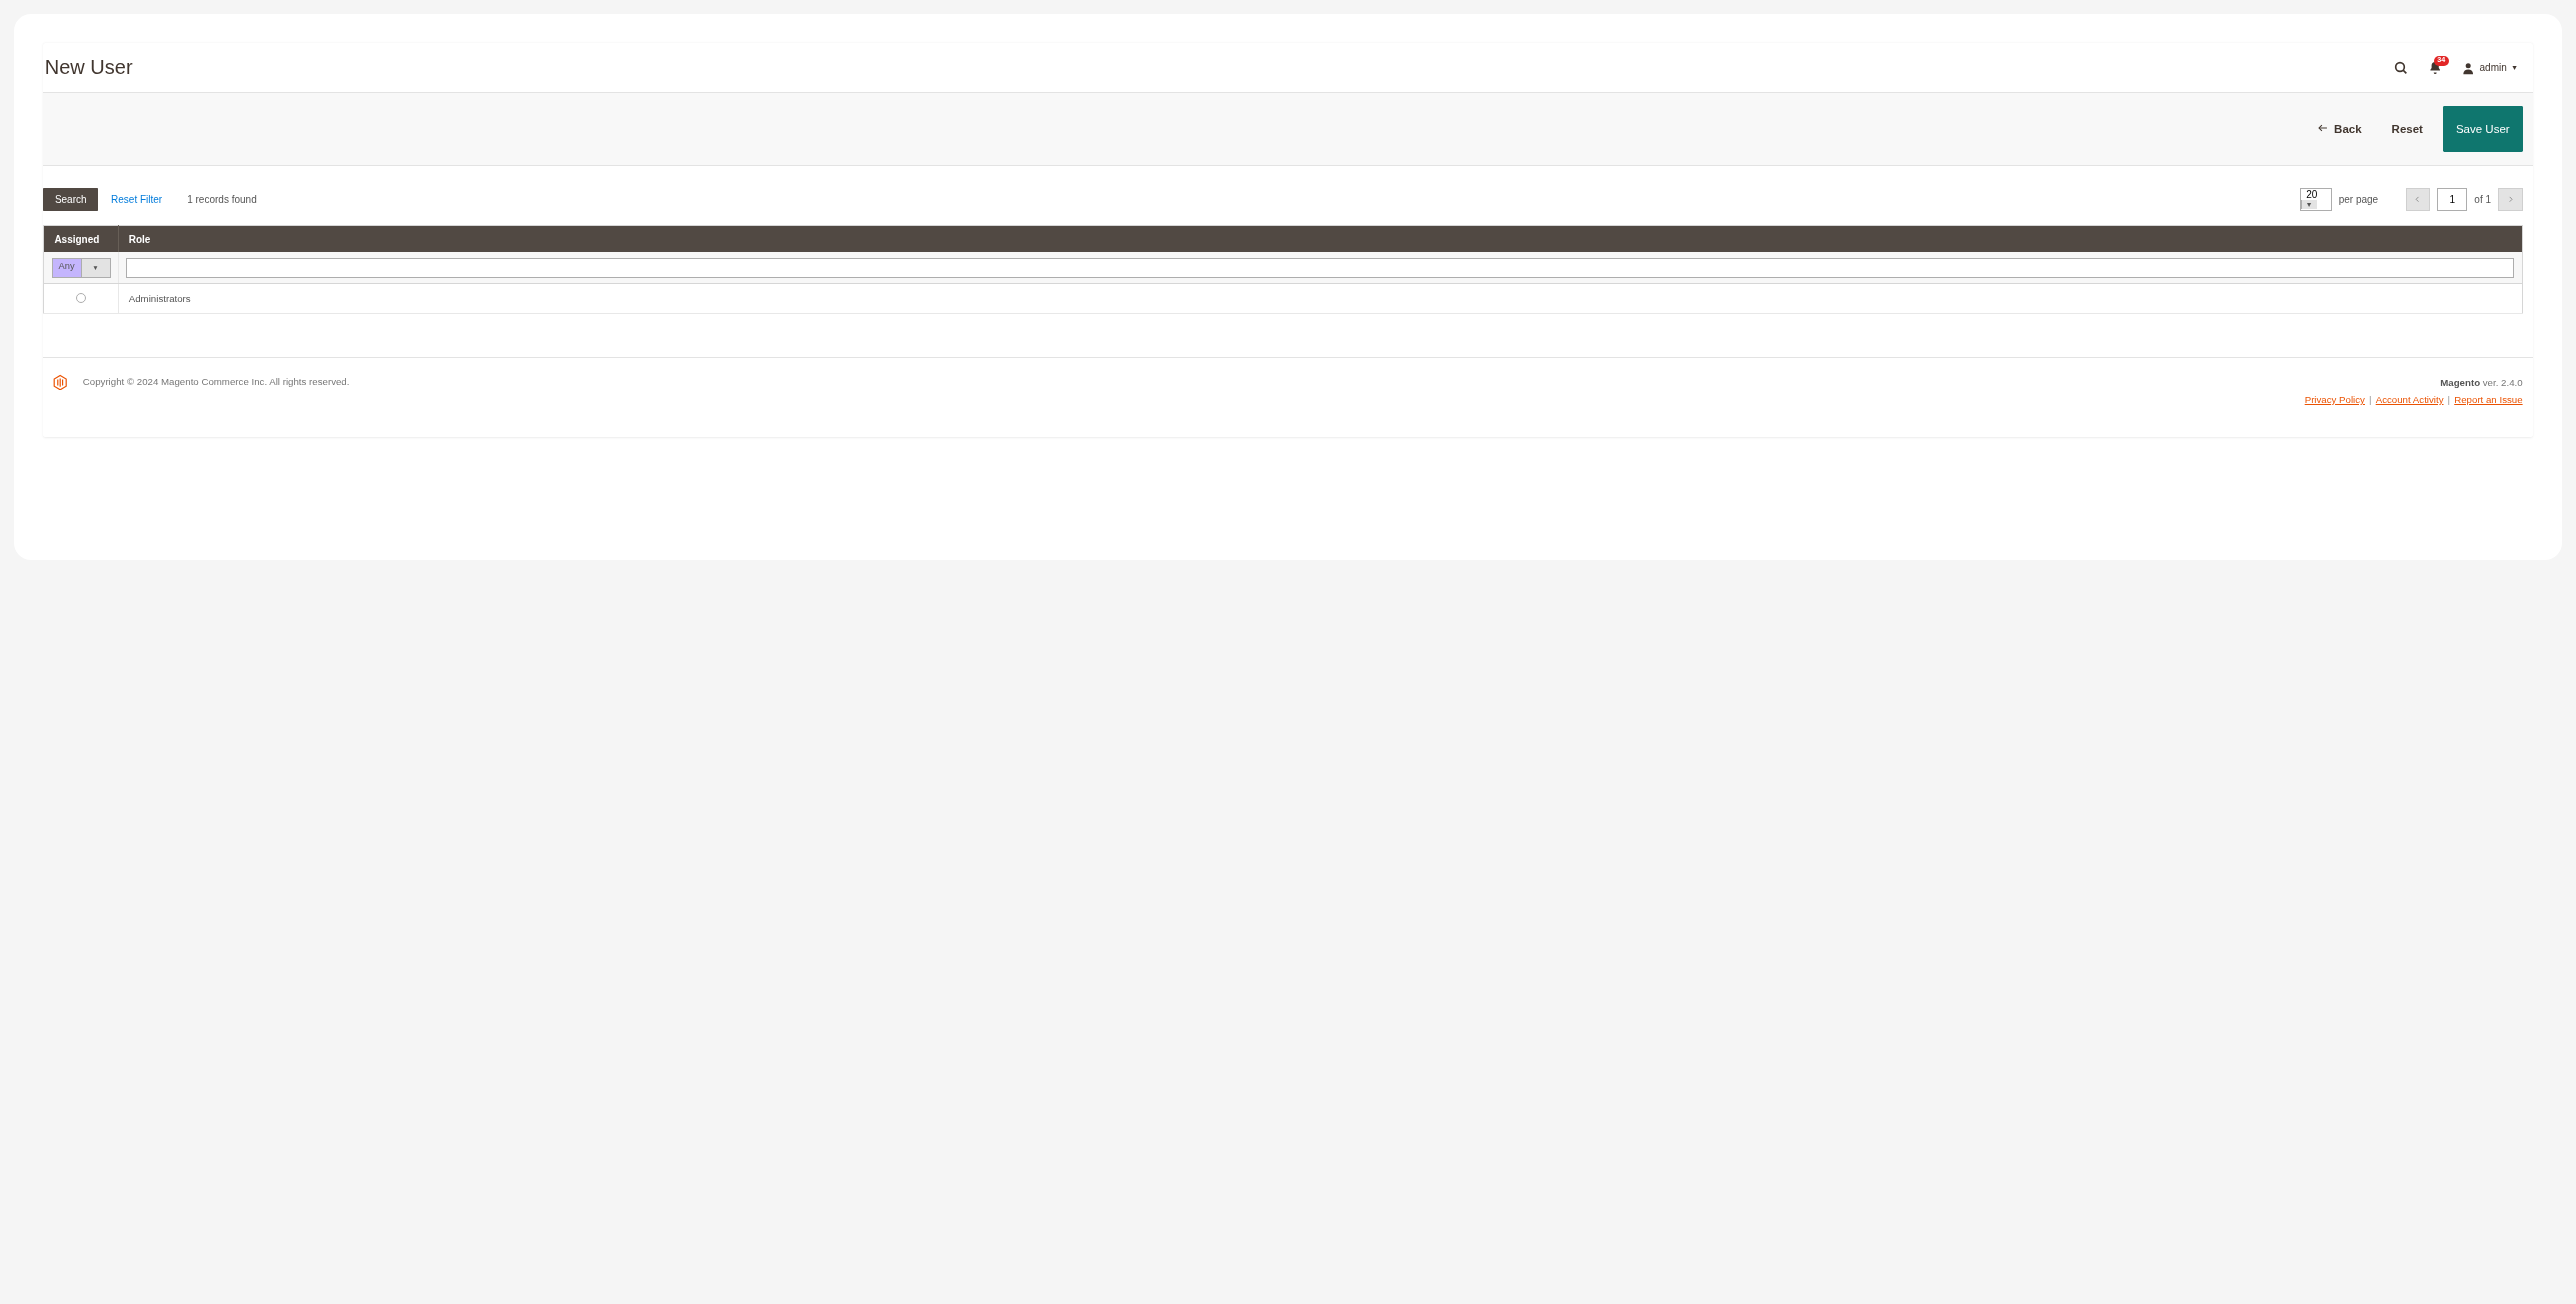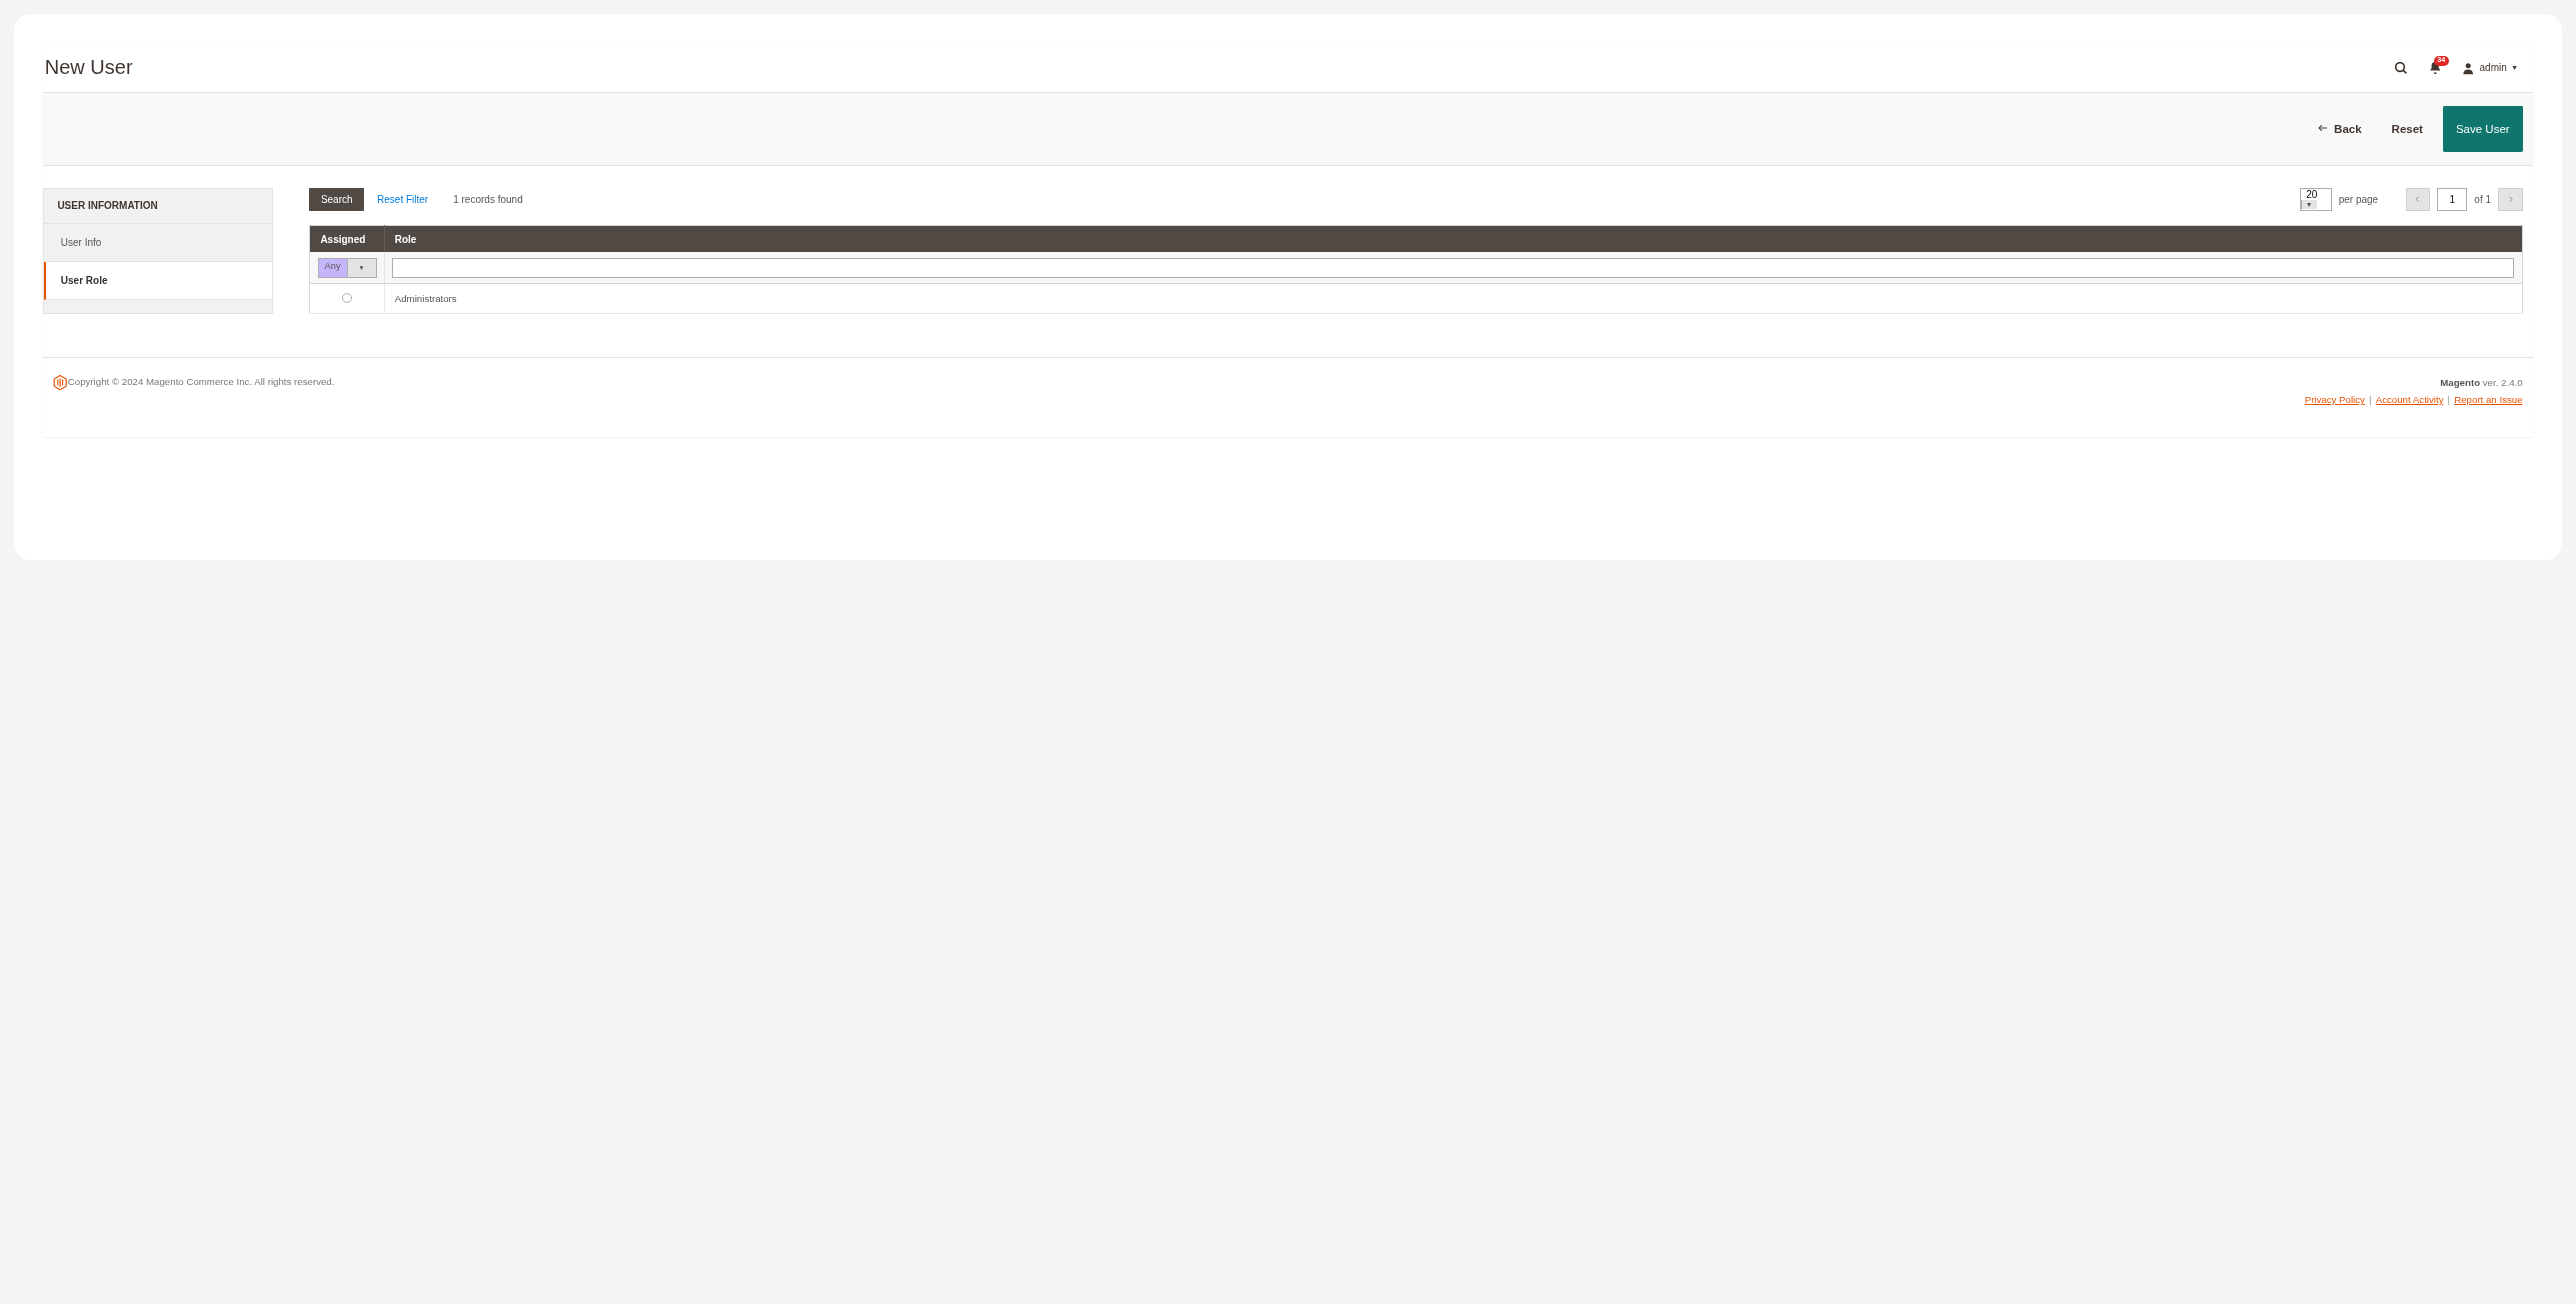--- a/index.html
+++ b/index.html
@@ -308,21 +308,21 @@
     display: flex;
     justify-content: space-between;
     align-items: flex-start;
     color: #777;
     font-size: 9.7px;
     background: #fff;
   }
   .footer-left {
     display: flex;
     align-items: center;
-    gap: 0;
+    gap: 15px;
   }
   .m-logo {
     width: 14.4px;
     height: 16px;
   }
   .footer-right {
     text-align: right;
     line-height: 1.8;
   }
   .footer-right strong { color: #555; font-weight: 700; }
@@ -377,25 +377,20 @@
               <polyline points="10 5 3 12 10 19"></polyline>
             </svg>
         </span>
         <span>Back</span>
       </button>
       <button class="btn-reset">Reset</button>
       <button class="btn-save">Save User</button>
     </div>
 
     <div class="main-area">
-      <div class="side-tabs">
-        <div class="side-tabs-header">USER INFORMATION</div>
-        <div class="side-tab-item">User Info</div>
-        <div class="side-tab-item active">User Role</div>
-      </div>
 
       <div class="content-area">
         <div class="grid-toolbar">
           <button class="btn-search">Search</button>
           <span class="link-reset-filter">Reset Filter</span>
           <span class="records-found">1 records found</span>
           <span class="toolbar-spacer"></span>
           <div class="per-page-select">
             <div class="select-wrap">
               <input type="text" value="20" style="">

